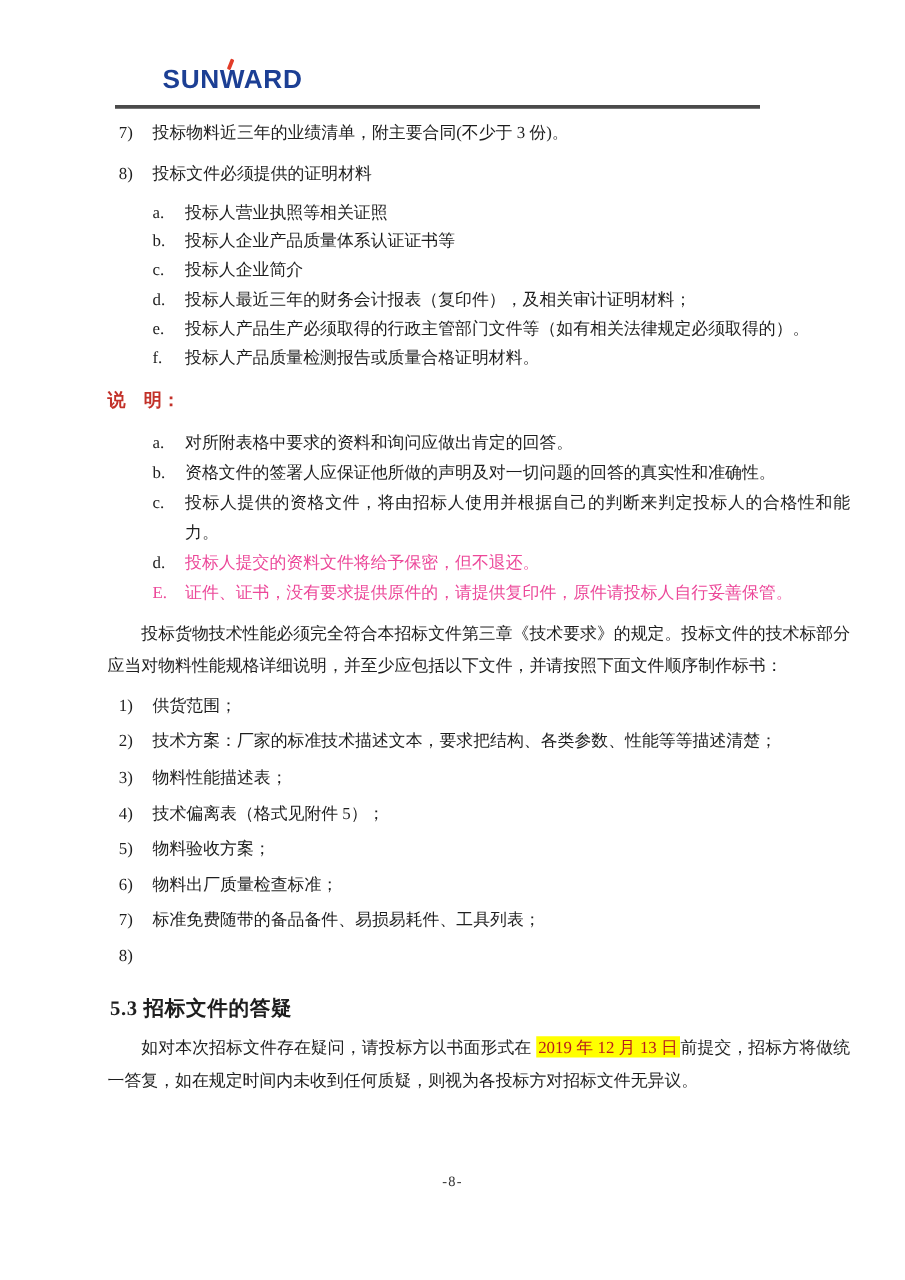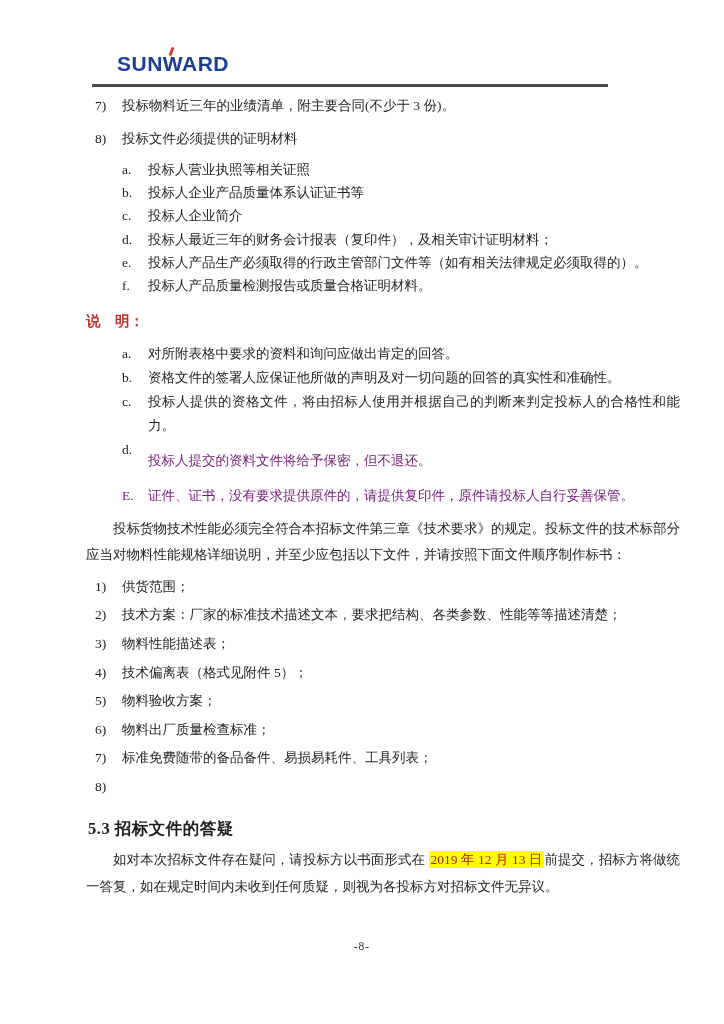--- a/index.html
+++ b/index.html
@@ -4,21 +4,21 @@
 <style>
   html,body { margin:0; padding:0; background:#e8e8e8; }
   .page {
     position:relative; width:724px; height:1024px; margin:0 auto;
     background:#ffffff; overflow:hidden;
     font-family:"Liberation Serif","DejaVu Serif",serif;
     color:#1e1e1e;
   }
 
   
-  .logo { position:absolute; left:117px; top:52px; }
+  .logo { position:absolute; left:130px; top:52px; }
   .logo-text {
     font-family:"Liberation Sans","DejaVu Sans",sans-serif;
     font-weight:bold; font-size:21px; color:#1c3f94; letter-spacing:.5px;
   }
   .logo-accent {
     position:absolute; left:53px; top:-5px; width:3px; height:9px;
     background:#e23c28; transform:rotate(22deg); border-radius:1px;
   }
   .company { position:absolute; right:116px; top:51px; text-align:right; color:#8f8f8f; }
   .company-cn { font-size:13px; font-weight:bold; letter-spacing:1px;
@@ -36,21 +36,21 @@
   .main-li-7 { margin-top:4px; line-height:20px; }
   .main-li-8 { margin-top:13px; line-height:20px; }
   .sub-list { margin-left:36px; margin-top:9px; }
   .sub-list .li { line-height:23.2px; }
   .sub-list .m { width:26px; }
 
   .notes-heading { margin-top:13px; color:#c23129; font-weight:bold; font-size:14.5px; line-height:22px; }
   .notes-list { margin-left:36px; margin-top:10px; }
   .notes-list .li { line-height:24px; }
   .notes-list .m { width:26px; }
-  .red { color:#701a75;margin-top:11px; }
+  .red { color:#ec4899; }
 
   .sec-heading { margin-top:13px; font-weight:bold; font-size:15px; line-height:24px; letter-spacing:.5px; }
   .sec-para { margin:8px 0 0; text-indent:2em; line-height:26px; }
 
   .tech-list { margin-left:9px; margin-top:2px; }
   .tech-list .li { line-height:20px; margin-top:8.6px; }
   .tech-list .m { width:27px; }
 
   .sec53-heading { margin-top:19px; margin-left:2px; font-weight:bold; font-size:16.5px; line-height:26px; letter-spacing:.5px; }
   .sec53-para { margin:4px 0 0; text-indent:2em; line-height:27px; }

